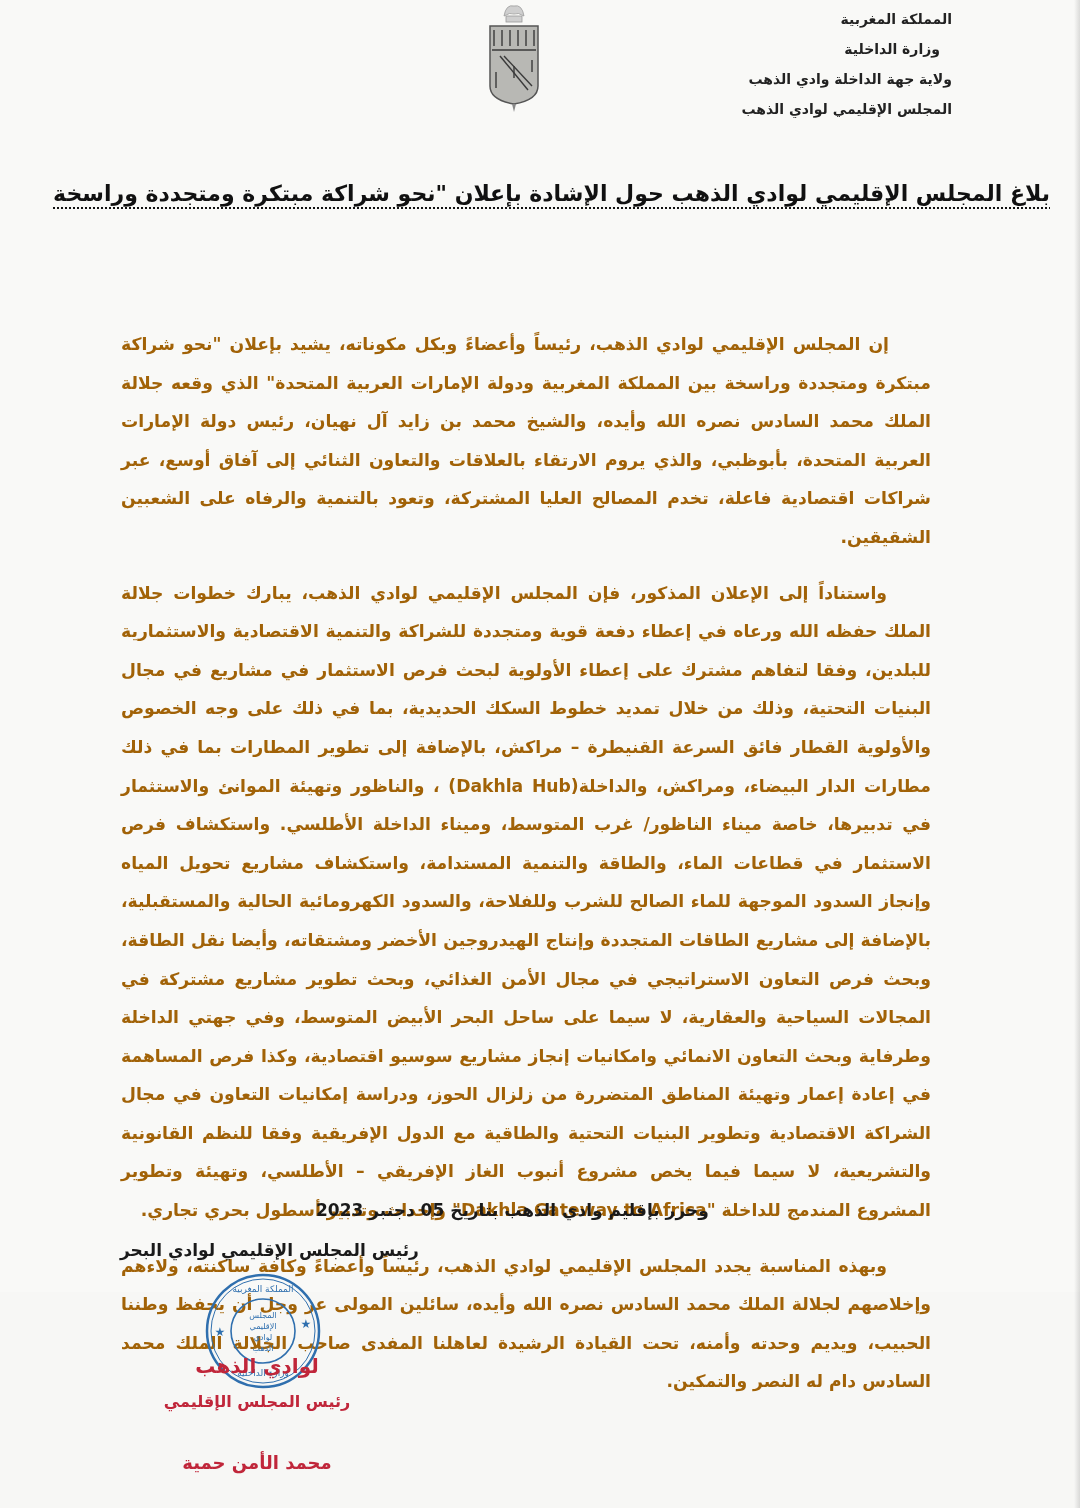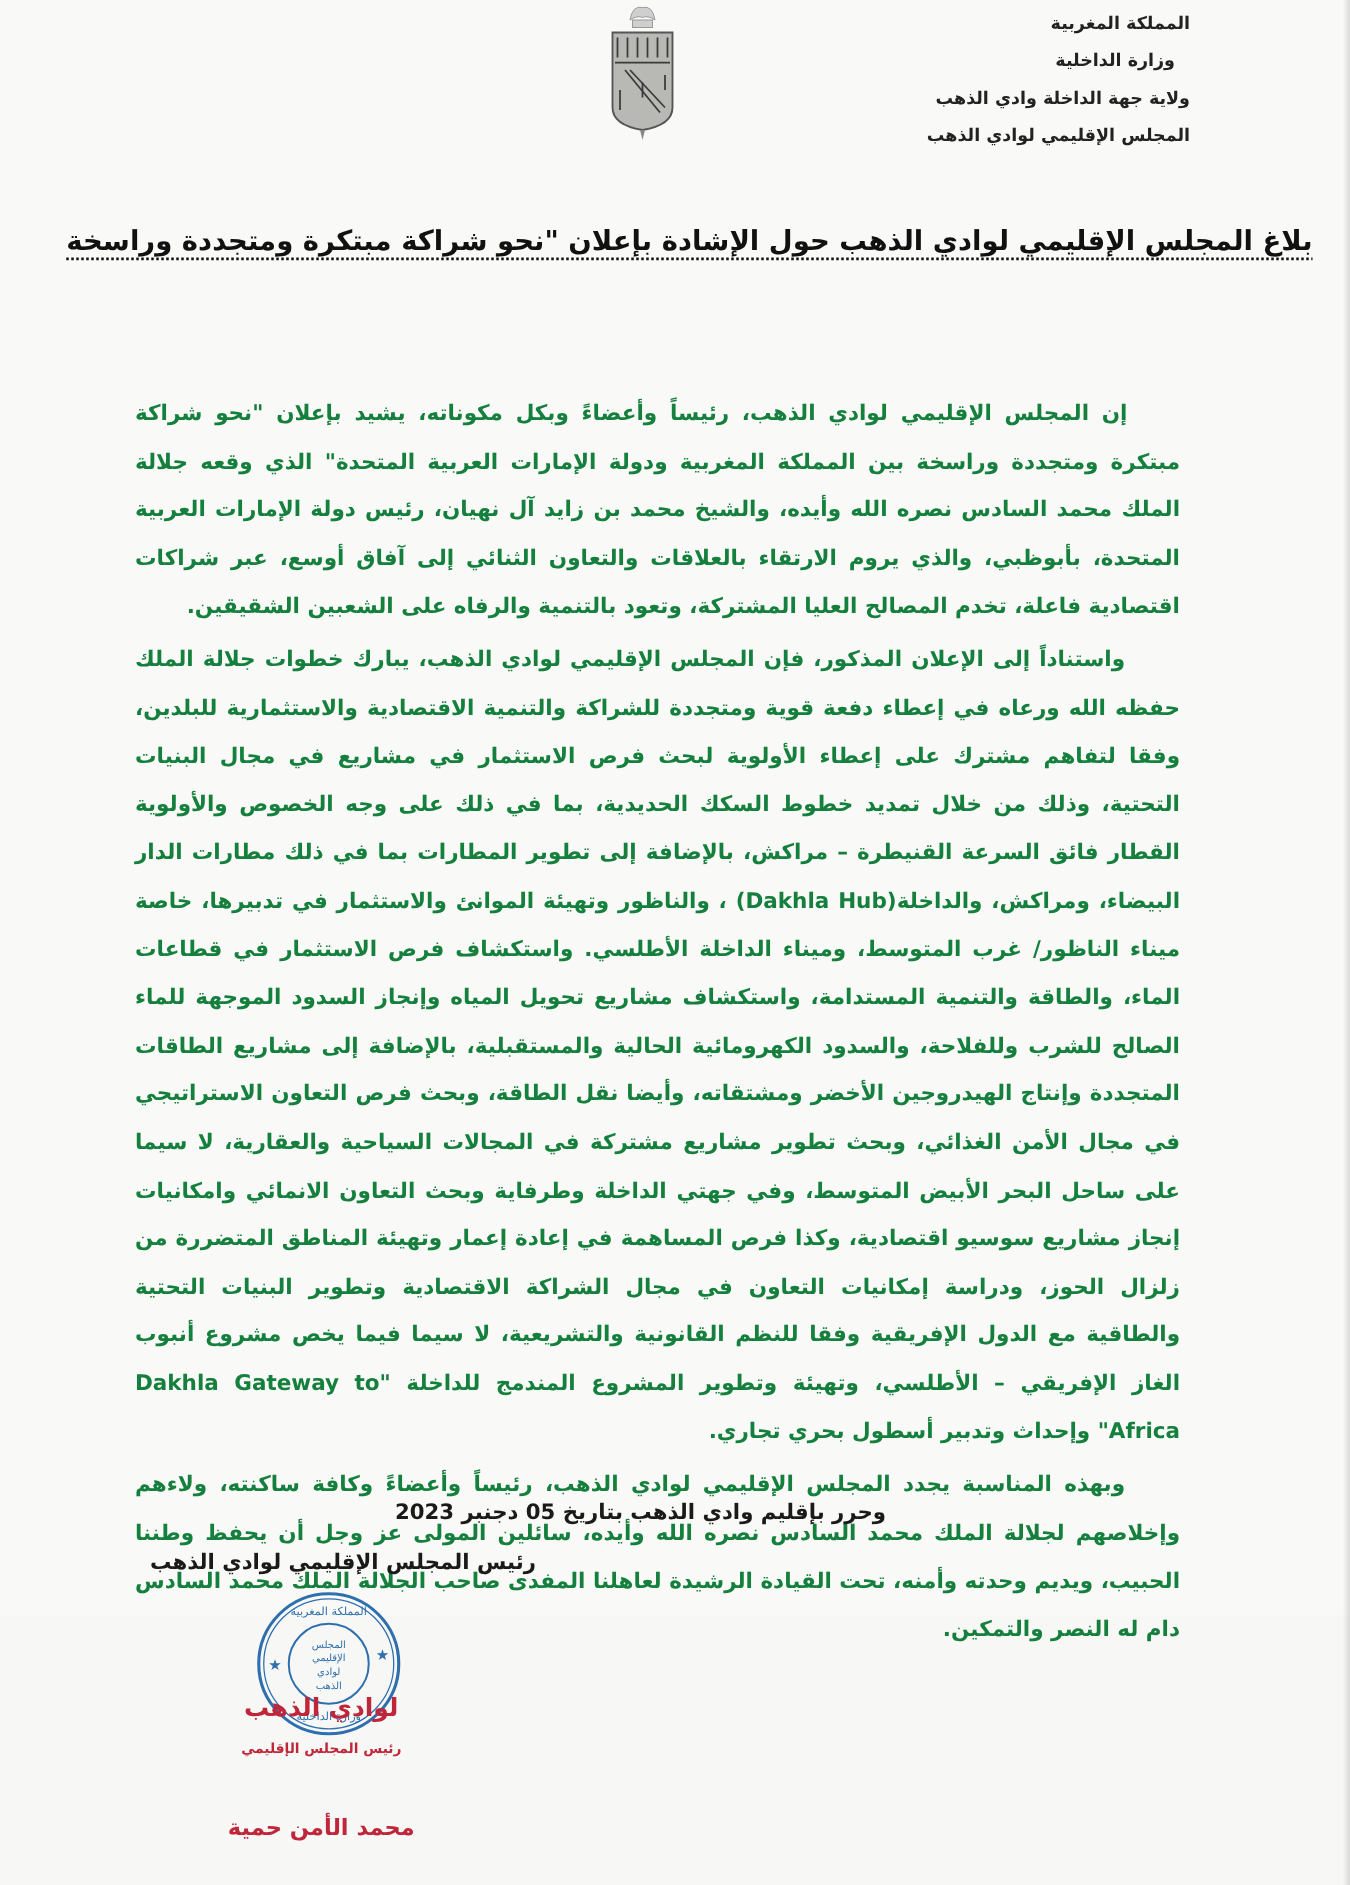--- a/index.html
+++ b/index.html
@@ -21,29 +21,29 @@
 
   .emblem { position:absolute; left:484px; top:0; width:60px; height:118px; }
 
   .title-block { position:absolute; left:100px; right:30px; top:168px; direction:rtl; text-align:center; }
   .title-line {
     font-size:22px; font-weight:bold; line-height:52px; white-space:nowrap;
     text-decoration:underline dotted; text-underline-offset:6px; color:#111;text-align:center;
   }
 
   .body-block { position:absolute; left:104px; right:132px; top:308px; direction:rtl; text-align:justify; }
-  .para { font-size:17.2px; font-weight:bold; line-height:38.6px; margin:4px; text-indent:44px; color:#15803d; text-align-last:right; }
+  .para { font-size:17.2px; font-weight:bold; line-height:38.6px; margin:17px; text-indent:44px; color:#a16207; text-align-last:right; }
   .para.p1 { text-indent:42px; }
 
   .date-line { position:absolute; left:316px; top:1200px; font-size:17px; font-weight:bold; direction:rtl; white-space:nowrap; }
   .signer-title { position:absolute; left:120px; top:1240px; font-size:17px; font-weight:bold; direction:rtl; white-space:nowrap; }
 
   .stamp { position:absolute; left:204px; top:1272px; width:118px; height:118px; }
   .stamp-text { position:absolute; direction:rtl; text-align:center; color:#c0263a; font-weight:bold; white-space:nowrap; }
-  .st1 { left:148px; top:1392px; width:218px; font-size:11px; letter-spacing:1px; }
+  .st1 { left:148px; top:1392px; width:218px; font-size:16px; letter-spacing:1px; }
   .st2 { left:148px; top:1354px; width:218px; font-size:20px; letter-spacing:1px; }
   .st3 { left:148px; top:1452px; width:218px; font-size:18px; letter-spacing:3px; }
 </style>
 </head>
 <body>
 
 <div class="page">
   <div class="edge-shadow"></div>
 
   <div class="header-block">
@@ -74,21 +74,21 @@
     <div class="title-line">بلاغ المجلس الإقليمي لوادي الذهب حول الإشادة بإعلان "نحو شراكة مبتكرة ومتجددة وراسخة</div>
   </div>
 
   <div class="body-block">
     <p class="para p1">إن المجلس الإقليمي لوادي الذهب، رئيساً وأعضاءً وبكل مكوناته، يشيد بإعلان "نحو شراكة مبتكرة ومتجددة وراسخة بين المملكة المغربية ودولة الإمارات العربية المتحدة" الذي وقعه جلالة الملك محمد السادس نصره الله وأيده، والشيخ محمد بن زايد آل نهيان، رئيس دولة الإمارات العربية المتحدة، بأبوظبي، والذي يروم الارتقاء بالعلاقات والتعاون الثنائي إلى آفاق أوسع، عبر شراكات اقتصادية فاعلة، تخدم المصالح العليا المشتركة، وتعود بالتنمية والرفاه على الشعبين الشقيقين.</p>
     <p class="para">واستناداً إلى الإعلان المذكور، فإن المجلس الإقليمي لوادي الذهب، يبارك خطوات جلالة الملك حفظه الله ورعاه في إعطاء دفعة قوية ومتجددة للشراكة والتنمية الاقتصادية والاستثمارية للبلدين، وفقا لتفاهم مشترك على إعطاء الأولوية لبحث فرص الاستثمار في مشاريع في مجال البنيات التحتية، وذلك من خلال تمديد خطوط السكك الحديدية، بما في ذلك على وجه الخصوص والأولوية القطار فائق السرعة القنيطرة – مراكش، بالإضافة إلى تطوير المطارات بما في ذلك مطارات الدار البيضاء، ومراكش، والداخلة(Dakhla Hub) ، والناظور وتهيئة الموانئ والاستثمار في تدبيرها، خاصة ميناء الناظور/ غرب المتوسط، وميناء الداخلة الأطلسي. واستكشاف فرص الاستثمار في قطاعات الماء، والطاقة والتنمية المستدامة، واستكشاف مشاريع تحويل المياه وإنجاز السدود الموجهة للماء الصالح للشرب وللفلاحة، والسدود الكهرومائية الحالية والمستقبلية، بالإضافة إلى مشاريع الطاقات المتجددة وإنتاج الهيدروجين الأخضر ومشتقاته، وأيضا نقل الطاقة، وبحث فرص التعاون الاستراتيجي في مجال الأمن الغذائي، وبحث تطوير مشاريع مشتركة في المجالات السياحية والعقارية، لا سيما على ساحل البحر الأبيض المتوسط، وفي جهتي الداخلة وطرفاية وبحث التعاون الانمائي وامكانيات إنجاز مشاريع سوسيو اقتصادية، وكذا فرص المساهمة في إعادة إعمار وتهيئة المناطق المتضررة من زلزال الحوز، ودراسة إمكانيات التعاون في مجال الشراكة الاقتصادية وتطوير البنيات التحتية والطاقية مع الدول الإفريقية وفقا للنظم القانونية والتشريعية، لا سيما فيما يخص مشروع أنبوب الغاز الإفريقي – الأطلسي، وتهيئة وتطوير المشروع المندمج للداخلة "Dakhla Gateway to Africa" وإحداث وتدبير أسطول بحري تجاري.</p>
     <p class="para">وبهذه المناسبة يجدد المجلس الإقليمي لوادي الذهب، رئيساً وأعضاءً وكافة ساكنته، ولاءهم وإخلاصهم لجلالة الملك محمد السادس نصره الله وأيده، سائلين المولى عز وجل أن يحفظ وطننا الحبيب، ويديم وحدته وأمنه، تحت القيادة الرشيدة لعاهلنا المفدى صاحب الجلالة الملك محمد السادس دام له النصر والتمكين.</p>
   </div>
 
   <div class="date-line">وحرر بإقليم وادي الذهب بتاريخ 05 دجنبر 2023</div>
-  <div class="signer-title">رئيس المجلس الإقليمي لوادي الذهب</div>
+  <div class="signer-title">رئيس المجلس الإقليمي لوادي البحر</div>
 
   <svg class="stamp" viewBox="0 0 118 118">
     <circle cx="59" cy="59" r="56" fill="none" stroke="#2f6fae" stroke-width="2.5"></circle>
     <circle cx="59" cy="59" r="52" fill="none" stroke="#2f6fae" stroke-width="1"></circle>
     <circle cx="59" cy="59" r="32" fill="none" stroke="#2f6fae" stroke-width="1.6"></circle>
     <text x="16" y="64" font-size="12" fill="#2f6fae" text-anchor="middle" font-family="DejaVu Sans, sans-serif">★</text>
     <text x="102" y="56" font-size="12" fill="#2f6fae" text-anchor="middle" font-family="DejaVu Sans, sans-serif">★</text>
     <g fill="#2f6fae" font-family="DejaVu Sans, sans-serif" font-size="8" text-anchor="middle" direction="rtl">
       <text x="59" y="20" font-size="9">المملكة المغربية</text>
       <text x="59" y="46">المجلس</text>

